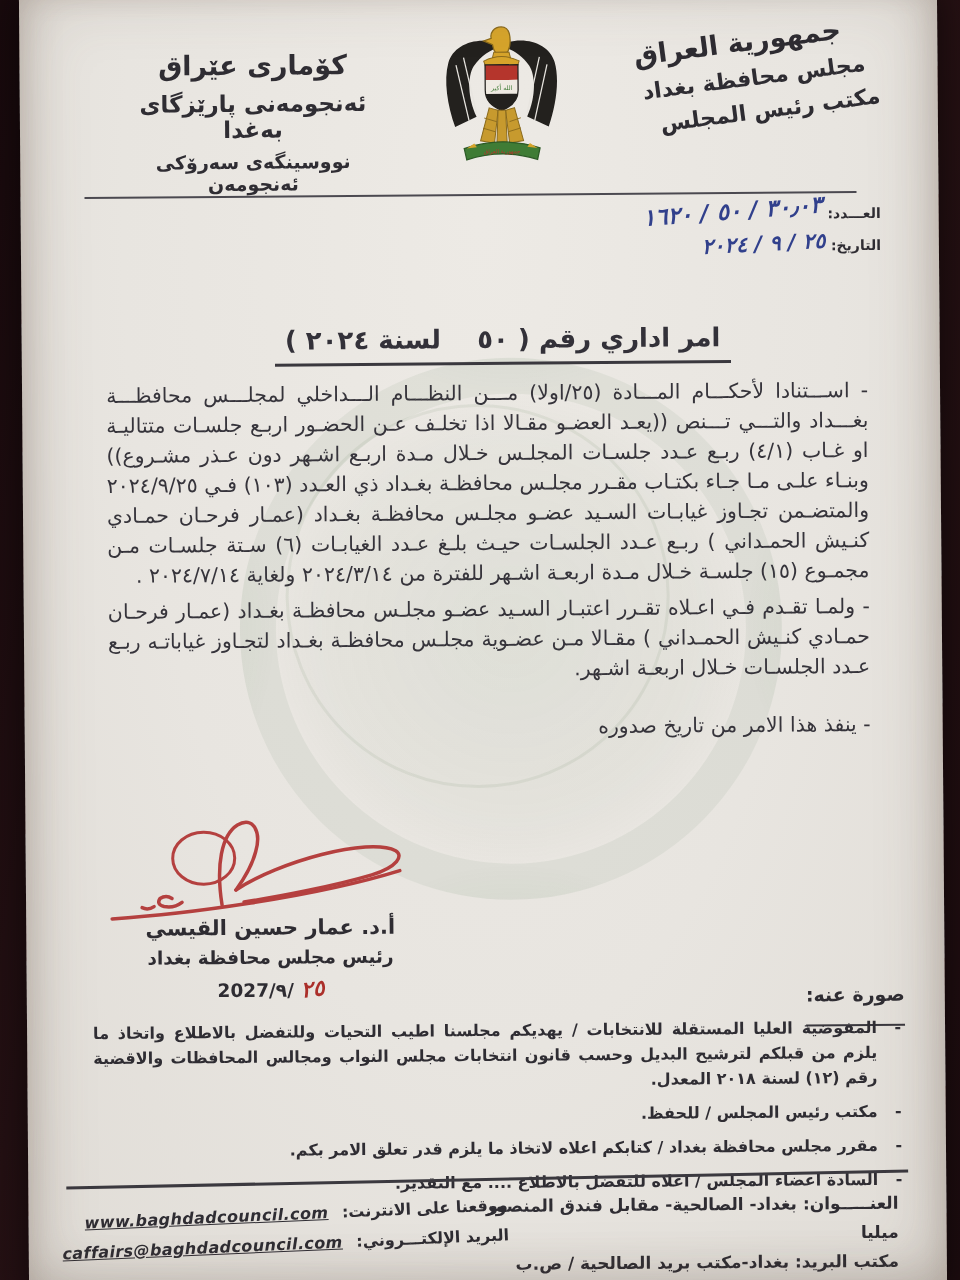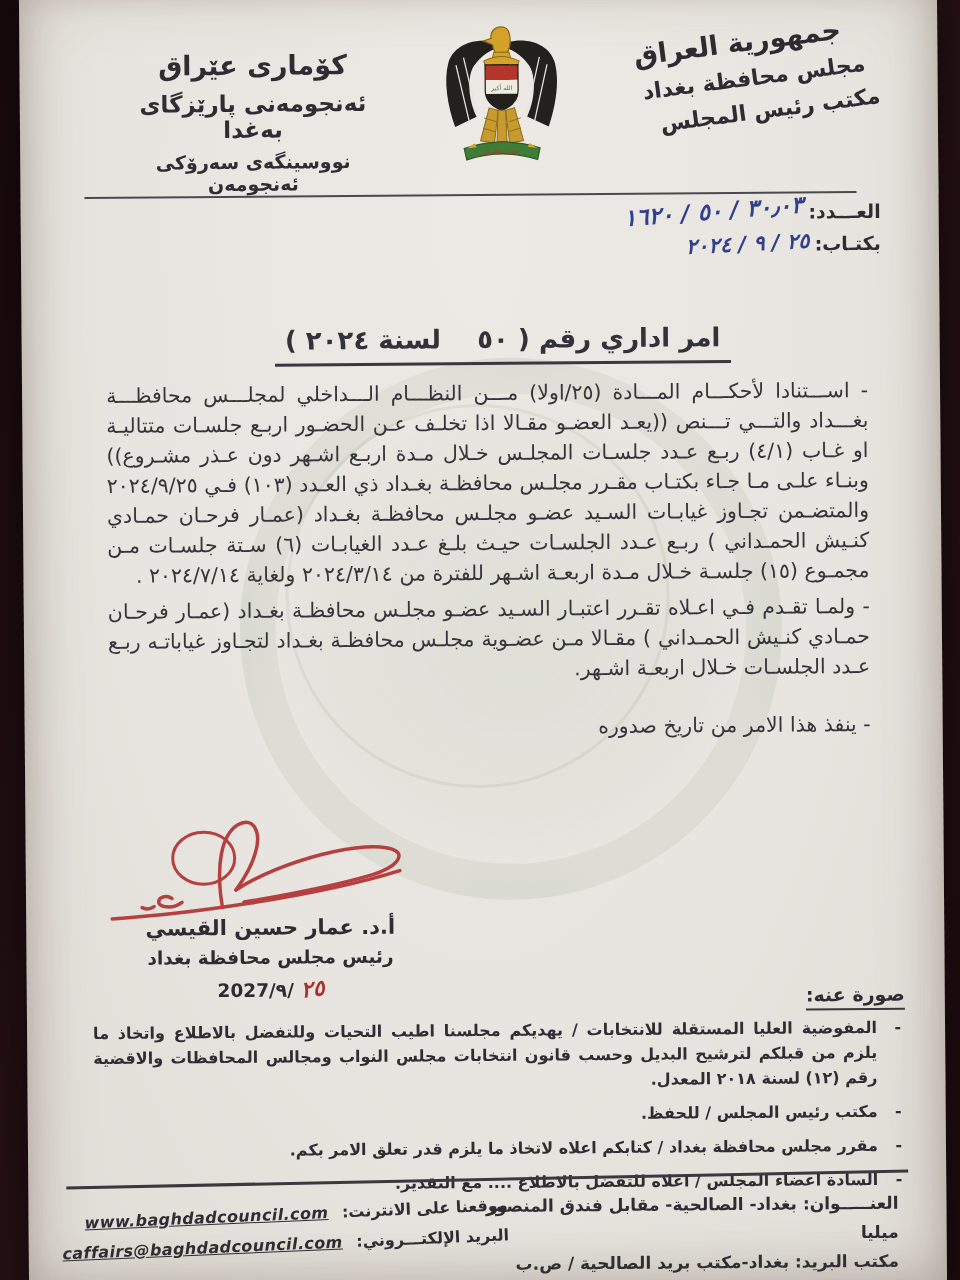--- a/index.html
+++ b/index.html
@@ -24,21 +24,21 @@
   .hdr-kurdish .k3{font-size:19px;font-weight:bold;}
   .emblem{position:absolute;left:418px;top:36px;width:128px;height:158px;}
   .hdr-arabic{position:absolute;left:588px;top:42px;width:280px;text-align:center;
     transform:rotate(-7deg);color:#2e2c32;}
   .hdr-arabic .a1{font-size:27px;font-weight:bold;margin-bottom:9px;transform:translateX(-6px);}
   .hdr-arabic .a2{font-size:22px;font-weight:bold;margin-bottom:9px;transform:translateX(6px);}
   .hdr-arabic .a3{font-size:22px;font-weight:bold;transform:translateX(18px);}
   .hdr-rule{position:absolute;left:64px;top:208px;width:772px;height:0;border-top:2px solid #4b4950;}
   
   .meta-row{position:absolute;right:58px;white-space:nowrap;}
-  .meta-row .lbl{font-size:19px;font-weight:bold;color:#2f2d33;}
+  .meta-row .lbl{font-size:14px;font-weight:bold;color:#2f2d33;}
   .hand{display:inline-block;direction:ltr;unicode-bidi:bidi-override;color:#31408c;
     font-size:23px;font-weight:bold;letter-spacing:2px;font-style:italic;margin-left:14px;}
   .m1{top:214px;} .m1 .hand{transform:rotate(-4deg);}
   .m2{top:248px;} .m2 .hand{transform:rotate(-2.5deg);font-size:21px;}
   
   .title{position:absolute;top:338px;left:50%;transform:translateX(-50%) translateX(22px);
     font-size:26px;font-weight:bold;color:#333139;border-bottom:3px solid #3a383e;
     padding:0 10px 8px 10px;white-space:nowrap;}
   
   .body{position:absolute;top:392px;right:72px;width:762px;text-align:justify;
@@ -48,21 +48,21 @@
   
   .sig-svg{position:absolute;left:78px;top:822px;width:330px;height:125px;}
   .sig-block{position:absolute;left:118px;top:928px;width:252px;text-align:center;color:#2e2c32;}
   .sig-name{font-size:21px;font-weight:bold;}
   .sig-title{font-size:18.5px;font-weight:bold;margin-top:7px;}
   .sig-date{font-size:18.5px;font-weight:bold;margin-top:9px;direction:ltr;}
   .sig-day{color:#ab2f2a;font-size:22px;display:inline-block;transform:rotate(-6deg);
     font-style:italic;letter-spacing:2px;}
   
   .cc-head{position:absolute;right:40px;top:1000px;font-size:19px;font-weight:bold;
-    border-bottom:2px solid #3a383e;padding-bottom:3px;color:#2f2d33;}
+    border-bottom:2px solid #3a383e;padding-bottom:19px;color:#2f2d33;}
   .cc{position:absolute;top:1032px;right:40px;width:812px;color:#2f2d33;}
   .cc-item{position:relative;padding-right:28px;font-size:16px;font-weight:bold;
     line-height:25px;margin-bottom:9px;text-align:justify;}
   .cc-item .dash{position:absolute;right:4px;top:0;font-weight:bold;}
   
   .f-rule{position:absolute;left:38px;top:1192px;width:842px;border-top:3px solid #3b393f;
     transform:rotate(-0.7deg);}
   .f-right{position:absolute;right:48px;top:1206px;width:440px;text-align:right;
     font-size:17px;font-weight:bold;line-height:29px;color:#2f2d33;}
   .f-left{position:absolute;left:50px;top:1212px;width:430px;transform:rotate(-2deg);
@@ -133,21 +133,21 @@
       <div class="a3">مكتب رئيس المجلس</div>
     </div>
 
     <div class="hdr-rule"></div>
 
     <div class="meta-row m1">
       <span class="lbl">العـــدد:</span>
       <span class="hand">١٦٢٠ / ٥٠ / ٣٠٫٠٣</span>
     </div>
     <div class="meta-row m2">
-      <span class="lbl">بكتـاب:</span>
+      <span class="lbl">التاريخ:</span>
       <span class="hand">٢٠٢٤ / ٩ / ٢٥</span>
     </div>
 
     <div class="title">امر اداري رقم ( ٥٠&nbsp;&nbsp;&nbsp; لسنة ٢٠٢٤ )</div>
 
     <div class="body">
       <div class="p1">- اســـتنادا لأحكـــام المـــادة (٢٥/اولا) مـــن النظـــام الـــداخلي لمجلـــس محافظـــة بغـــداد والتـــي تـــنص ((يعـد العضـو مقـالا اذا تخلـف عـن الحضـور اربـع جلسـات متتاليـة او غـاب (٤/١) ربـع عـدد جلسـات المجلـس خـلال مـدة اربـع اشـهر دون عـذر مشـروع)) وبنـاء علـى مـا جـاء بكتـاب مقـرر مجلـس محافظـة بغـداد ذي العـدد (١٠٣) فـي ٢٠٢٤/٩/٢٥ والمتضـمن تجـاوز غيابـات السـيد عضـو مجلـس محافظـة بغـداد (عمـار فرحـان حمـادي كنـيش الحمـداني ) ربـع عـدد الجلسـات حيـث بلـغ عـدد الغيابـات (٦) سـتة جلسـات مـن مجمـوع (١٥) جلسـة خـلال مـدة اربعـة اشـهر للفترة من ٢٠٢٤/٣/١٤ ولغاية ٢٠٢٤/٧/١٤ .</div>
       <div class="p2">- ولمـا تقـدم فـي اعـلاه تقـرر اعتبـار السـيد عضـو مجلـس محافظـة بغـداد (عمـار فرحـان حمـادي كنـيش الحمـداني ) مقـالا مـن عضـوية مجلـس محافظـة بغـداد لتجـاوز غياباتـه ربـع عـدد الجلسـات خـلال اربعـة اشـهر.</div>
       <div class="p3">- ينفذ هذا الامر من تاريخ صدوره</div>
     </div>

